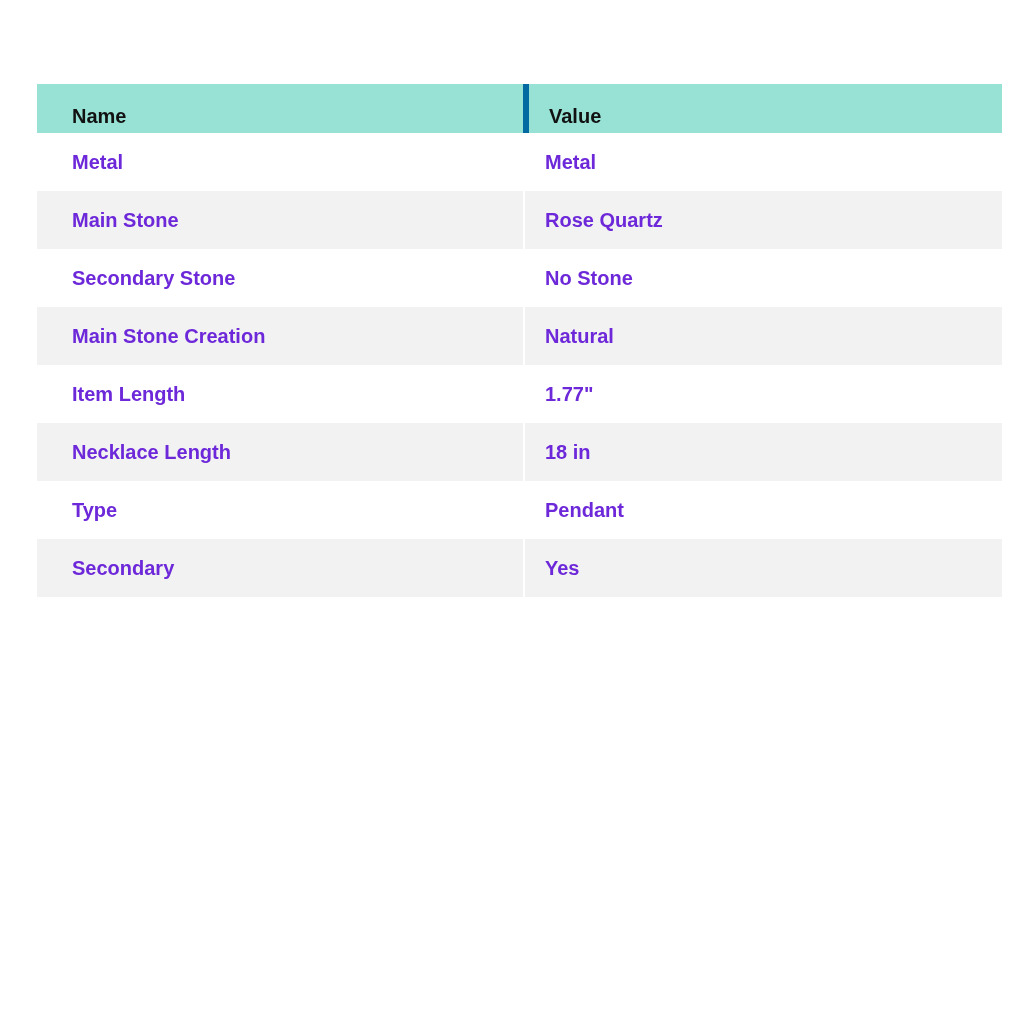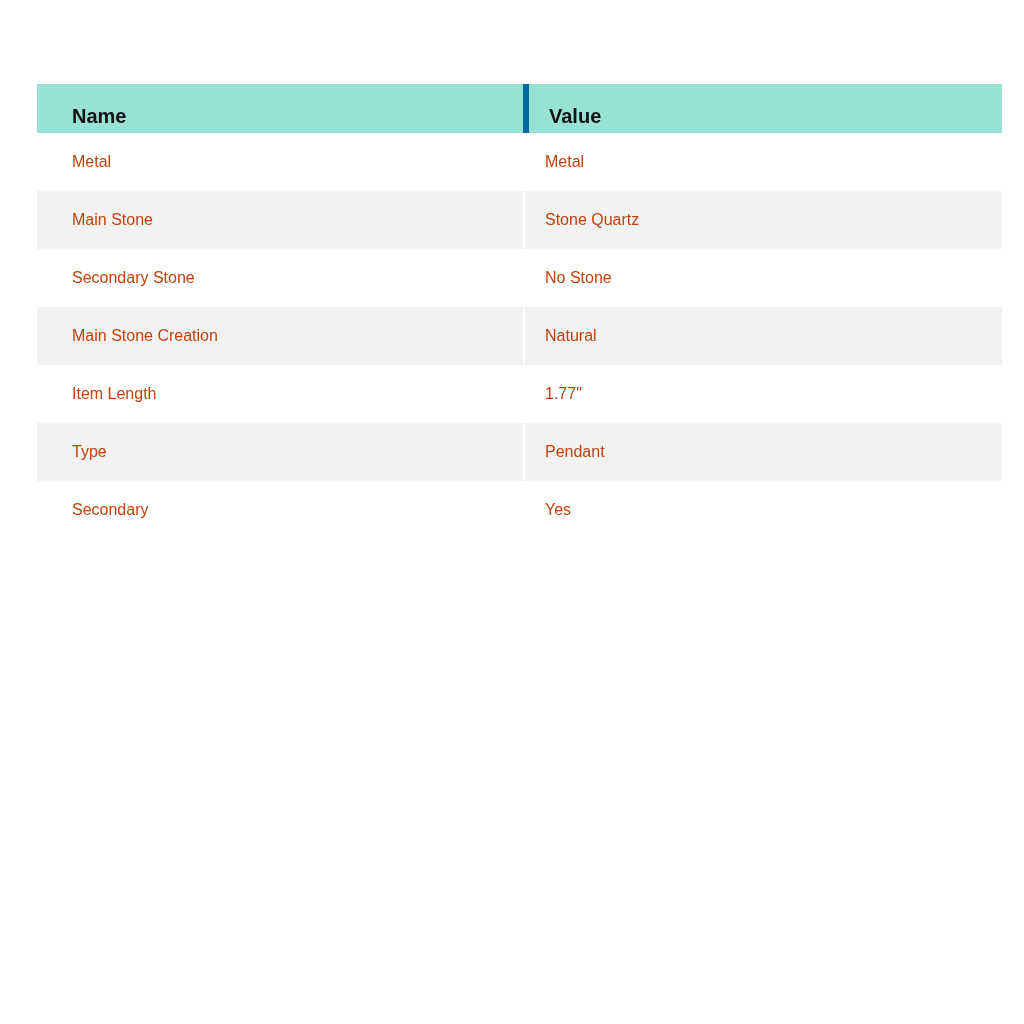--- a/index.html
+++ b/index.html
@@ -42,23 +42,23 @@
     box-sizing: border-box;
   }
   table.specs th.col-name { width: 486px; }
   table.specs th.col-value {
     border-left: 6px solid #0369a1;
     padding-left: 20px;
   }
   table.specs td {
     height: 58px;
     vertical-align: middle;
-    font-size: 16px;
-    font-weight: 400;
-    color: #c2410c;
+    font-size: 20px;
+    font-weight: 700;
+    color: #6d28d9;
     padding: 0 10px 0 35px;
     box-sizing: border-box;
     background: #ffffff;
   }
   table.specs td.cell-value {
     border-left: 2px solid #ffffff;
     padding-left: 20px;
   }
   table.specs tbody tr:nth-child(even) td {
     background: #f2f2f2;
@@ -76,33 +76,37 @@
           <th class="col-value">Value</th>
         </tr>
       </thead>
       <tbody>
         <tr>
           <td class="cell-name">Metal</td>
           <td class="cell-value">Metal</td>
         </tr>
         <tr>
           <td class="cell-name">Main Stone</td>
-          <td class="cell-value">Stone Quartz</td>
+          <td class="cell-value">Rose Quartz</td>
         </tr>
         <tr>
           <td class="cell-name">Secondary Stone</td>
           <td class="cell-value">No Stone</td>
         </tr>
         <tr>
           <td class="cell-name">Main Stone Creation</td>
           <td class="cell-value">Natural</td>
         </tr>
         <tr>
           <td class="cell-name">Item Length</td>
           <td class="cell-value">1.77"</td>
+        </tr>
+        <tr>
+          <td class="cell-name">Necklace Length</td>
+          <td class="cell-value">18 in</td>
         </tr>
         <tr>
           <td class="cell-name">Type</td>
           <td class="cell-value">Pendant</td>
         </tr>
         <tr>
           <td class="cell-name">Secondary</td>
           <td class="cell-value">Yes</td>
         </tr>
       </tbody>

